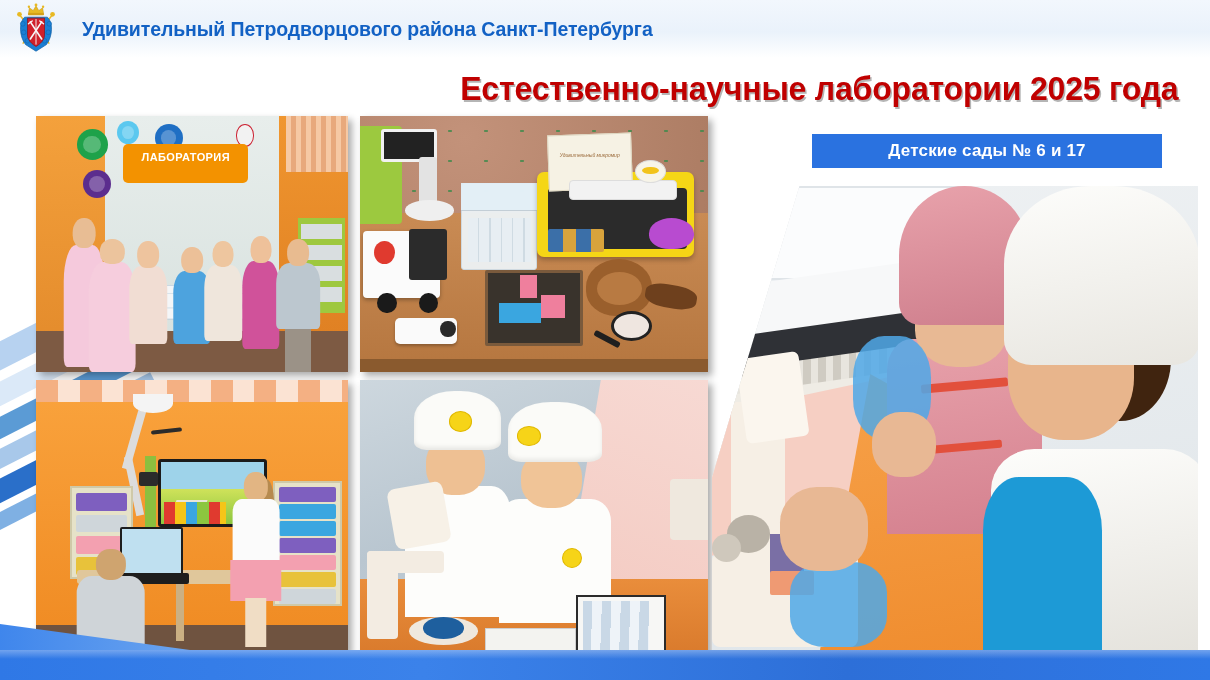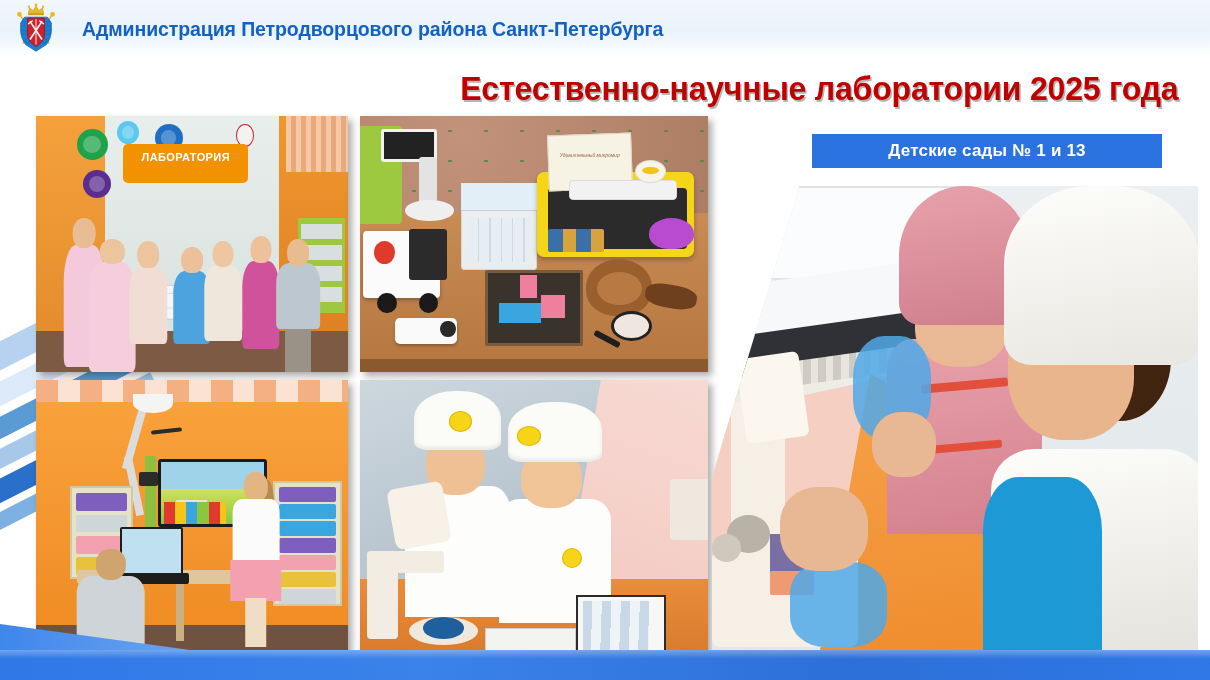--- a/index.html
+++ b/index.html
@@ -396,27 +396,27 @@
       <circle cx="68" cy="80" r="5" fill="#1a7fd4" stroke="#0f5fa5"></circle>
 
       <path d="M32 32 L68 32 L68 68 C68 82 50 92 50 92 C50 92 32 82 32 68 Z" fill="#d0202a" stroke="#8f1117" stroke-width="1.5"></path>
 
       <path d="M38 40 L62 76 M62 40 L38 76" stroke="#f7f7f7" stroke-width="3.5" stroke-linecap="round"></path>
       <path d="M34 44 L42 38 M66 44 L58 38" stroke="#f7f7f7" stroke-width="3" stroke-linecap="round"></path>
 
       <path d="M50 34 L50 88" stroke="#f7f7f7" stroke-width="2"></path>
     </svg>
 
-    <div class="header-title">Администрация Петродворцового района Санкт-Петербурга</div>
+    <div class="header-title">Удивительный Петродворцового района Санкт-Петербурга</div>
   </div>
 
   <div class="main-title">Естественно-научные лаборатории 2025 года</div>
 
   <div class="badge">
-    <span class="badge-text">Детские сады № 1 и 13</span>
+    <span class="badge-text">Детские сады № 6 и 17</span>
   </div>
 
   <div class="photo" id="photo-lab-group">
     <div class="scene">
       <div class="blk p1-wall-l"></div>
       <div class="blk p1-wall-m"></div>
       <div class="blk p1-wall-r"></div>
       <div class="blk p1-blind"></div>
       <div class="blk gear p1-g1"></div>
       <div class="blk gear p1-g2"></div>

